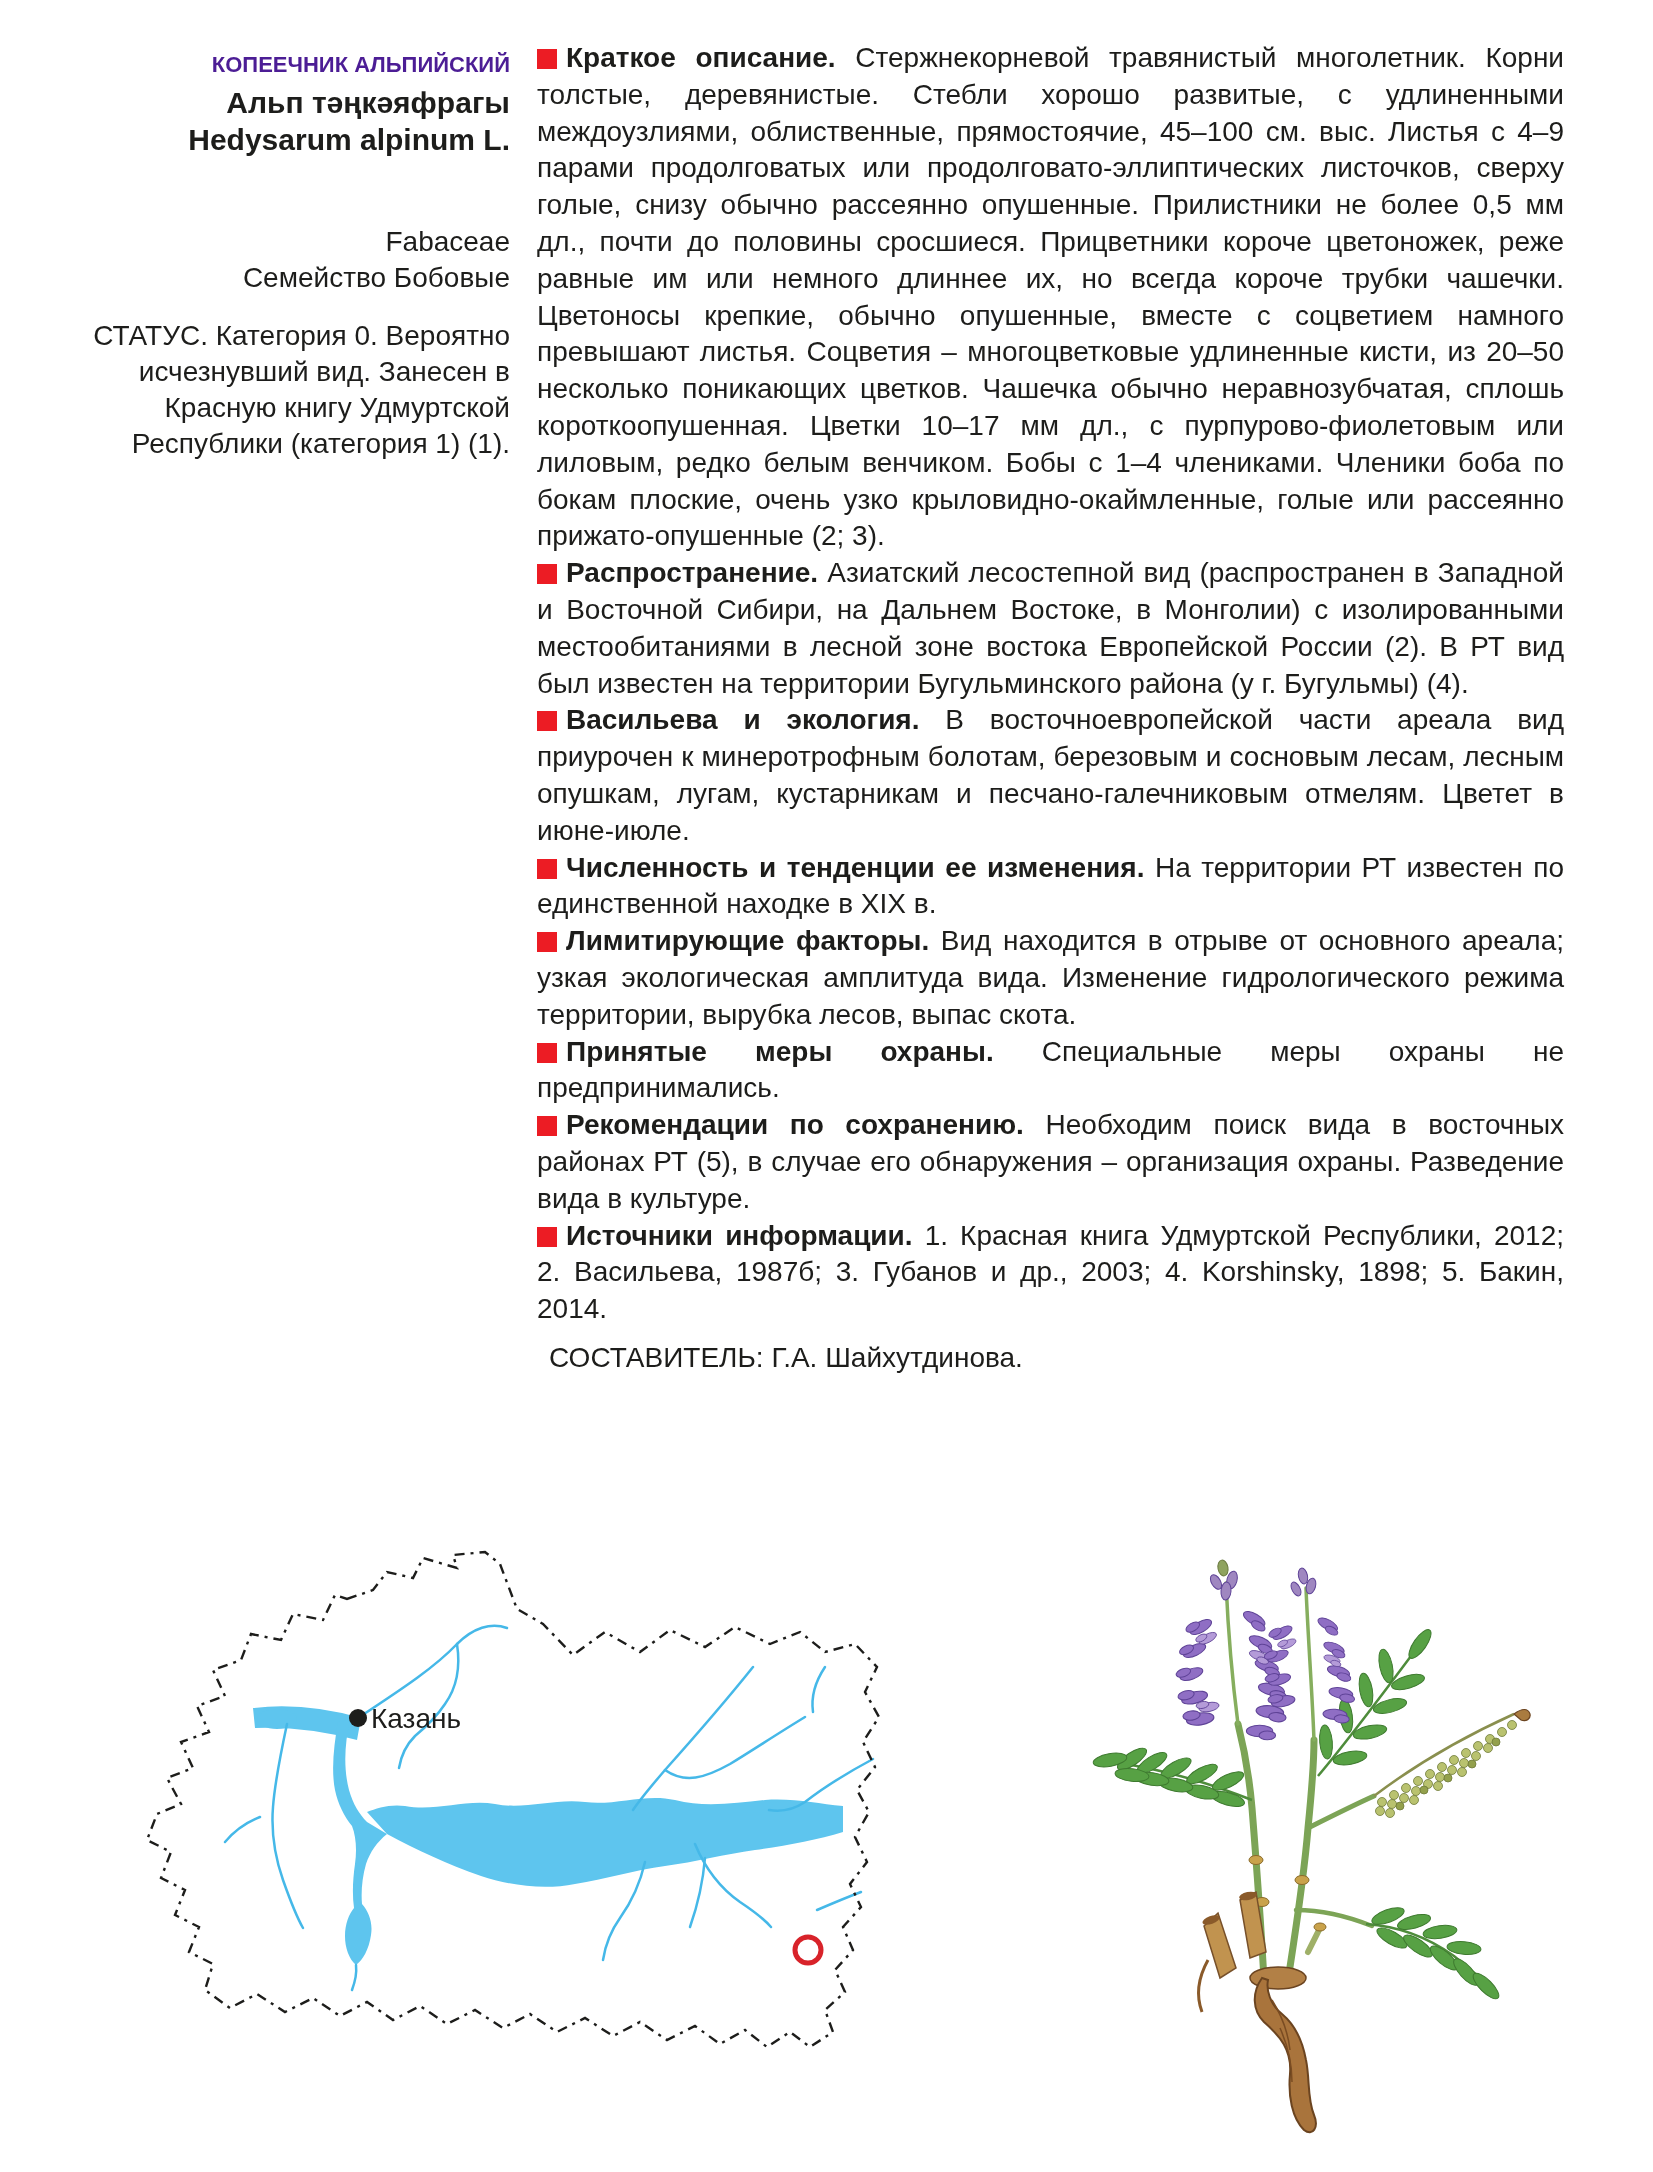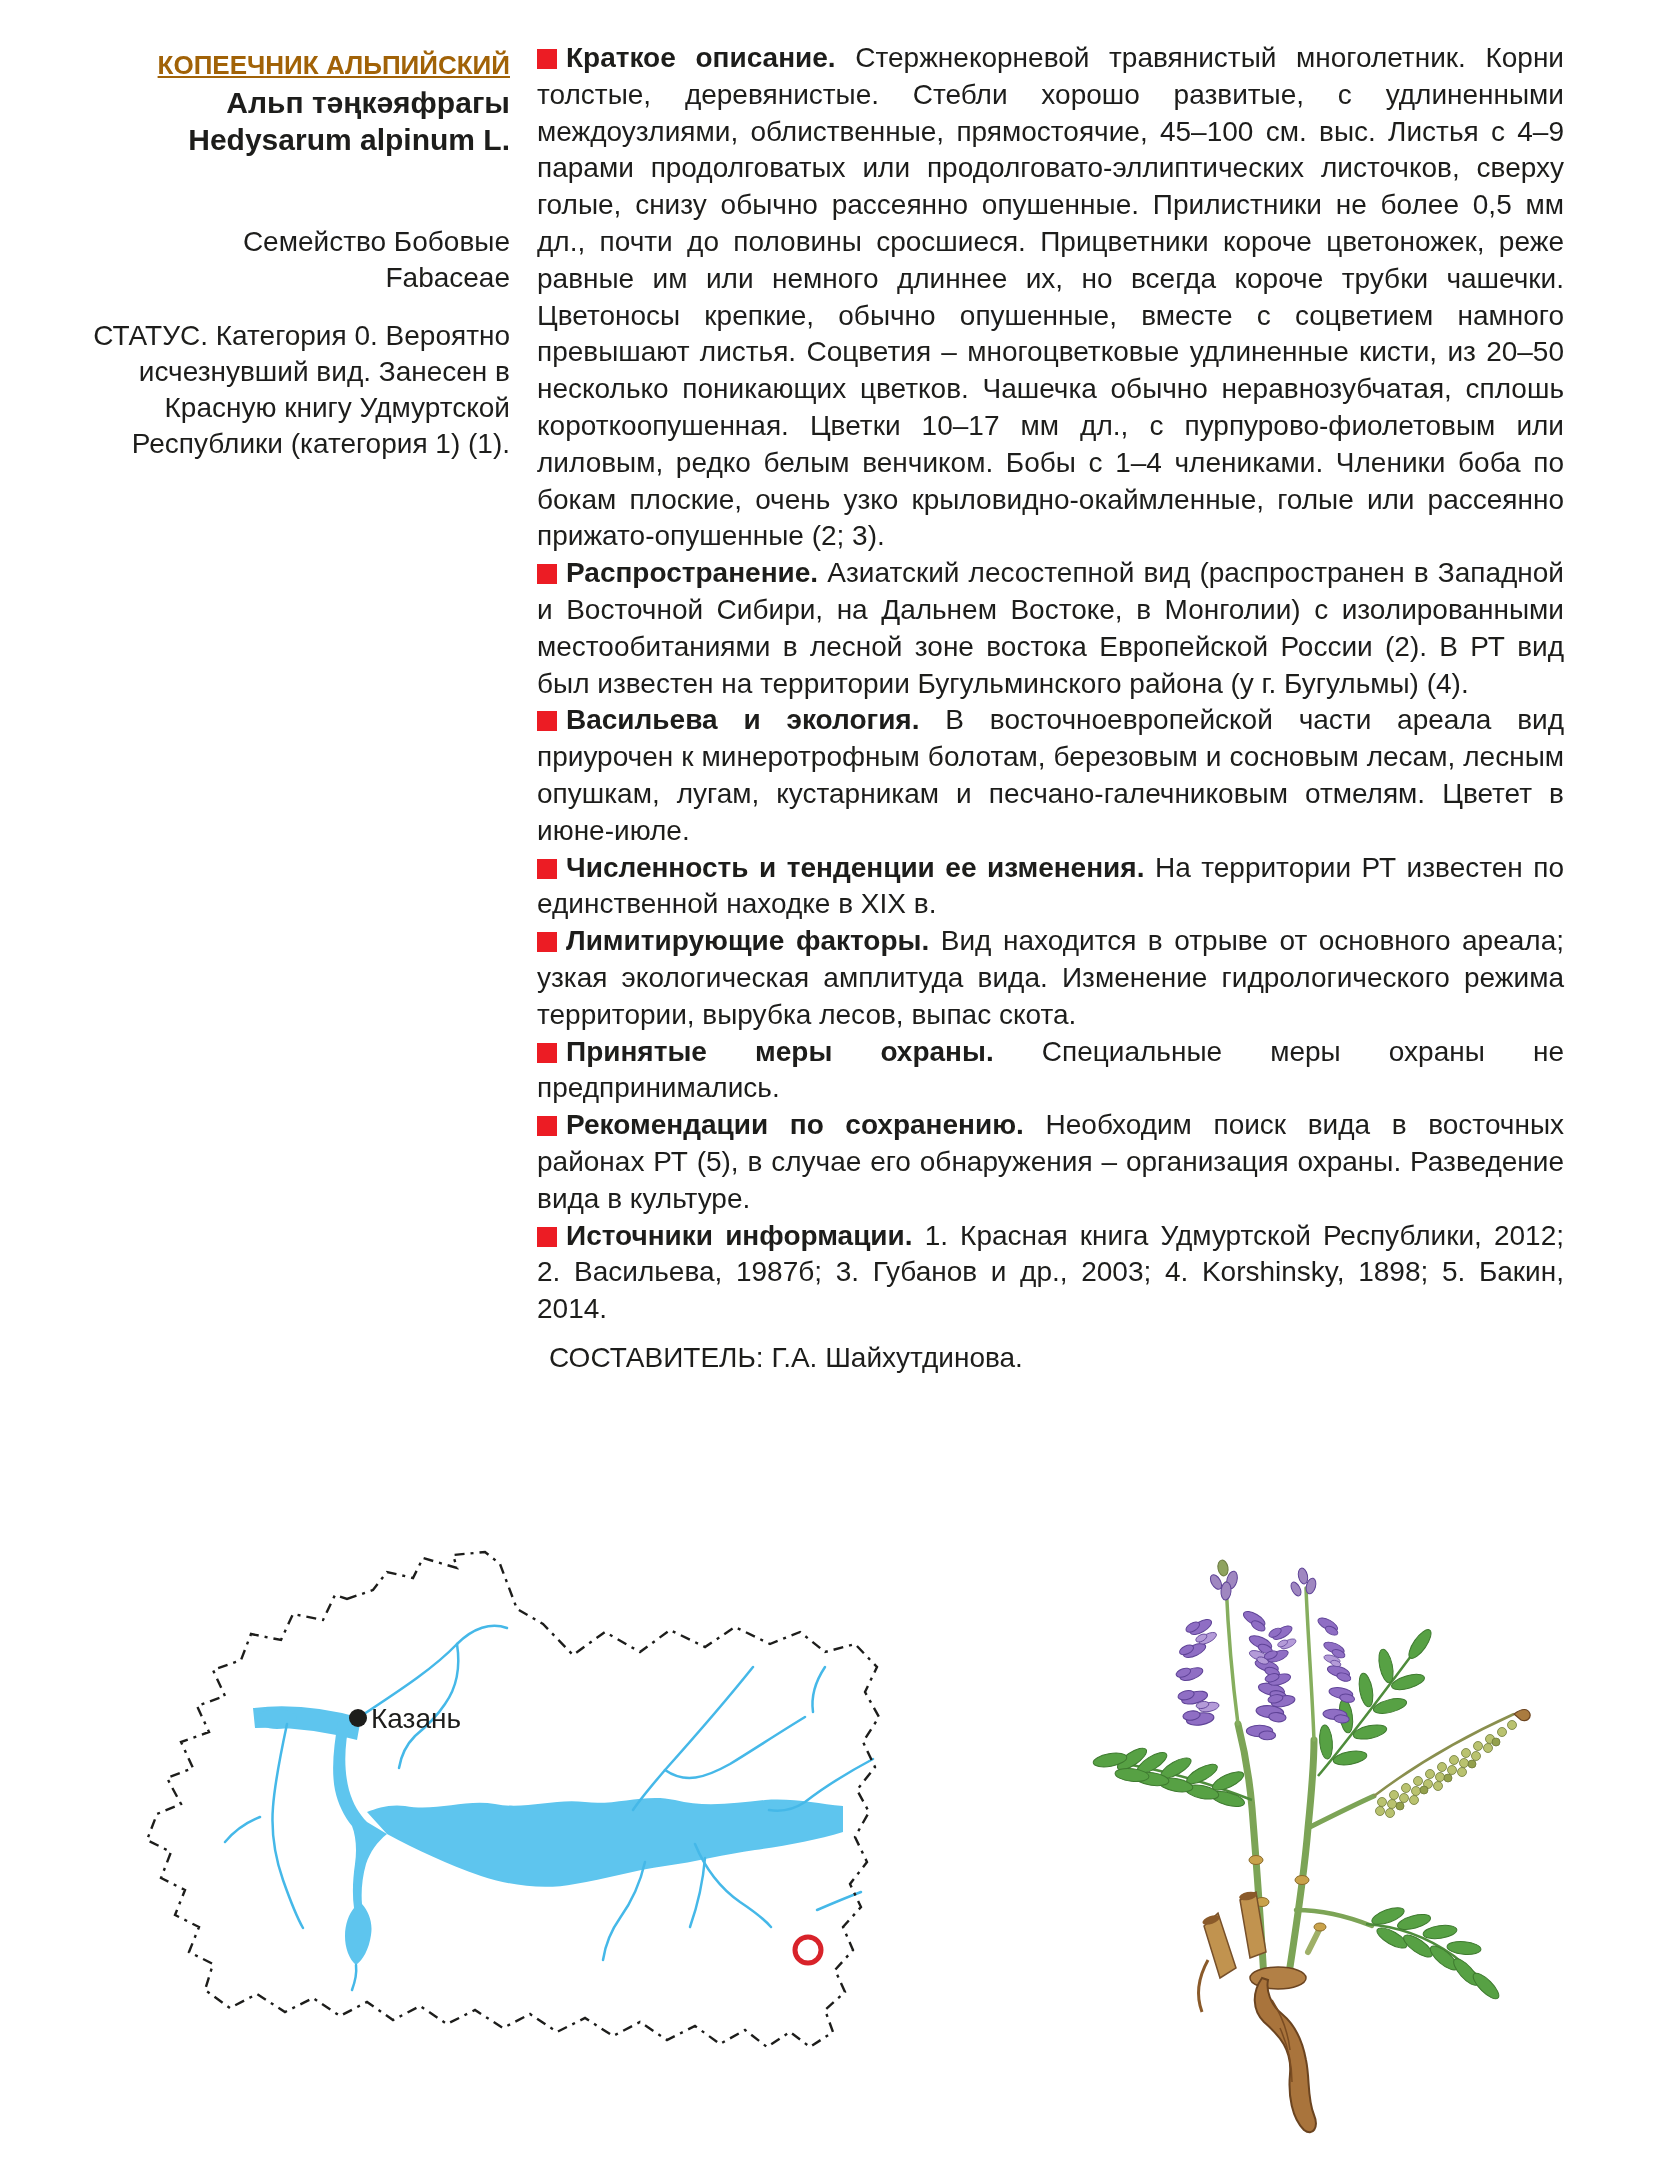--- a/index.html
+++ b/index.html
@@ -1,21 +1,21 @@
 <!DOCTYPE html>
 <html lang="ru"><head>
 <meta charset="utf-8">
 <style>
   html,body{margin:0;padding:0;background:#fff;}
   .page{position:relative;width:1653px;height:2172px;background:#ffffff;
         font-family:"Liberation Sans",sans-serif;color:#1d1d1b;overflow:hidden;}
 
   
   .left-col{position:absolute;left:63px;top:46px;width:447px;text-align:right;}
-  .t-ru{color:#a16207;font-weight:bold;font-size:26px;line-height:38px;margin:0;text-decoration:underline;}
+  .t-ru{color:#4c1d95;font-weight:bold;font-size:22px;line-height:38px;margin:0;}
   .t-tat{font-weight:bold;font-size:30px;line-height:37px;margin:0;}
   .t-lat{font-weight:bold;font-size:30px;line-height:37px;margin:0;}
   .family{margin-top:66px;font-size:28px;line-height:36px;}
   .status{margin-top:22px;font-size:28px;line-height:36px;}
   .status b{font-weight:normal;}
 
   
   .right-col{position:absolute;left:537px;top:40px;width:1027px;
              font-size:28px;line-height:36.8px;text-align:justify;}
   .sect{margin:0;}
@@ -31,22 +31,22 @@
 </head>
 <body>
 
 <div class="page">
 
   <div class="left-col">
     <p class="t-ru">КОПЕЕЧНИК АЛЬПИЙСКИЙ</p>
     <p class="t-tat">Альп тәңкәяфрагы</p>
     <p class="t-lat">Hedysarum alpinum L.</p>
     <div class="family">
+      <div>Fabaceae</div>
       <div>Семейство Бобовые</div>
-      <div>Fabaceae</div>
     </div>
     <p class="status"><b>СТАТУС.</b> <span>Категория 0. Вероятно исчезнувший вид. Занесен в Красную книгу Удмуртской Республики (категория 1) (1).</span></p>
   </div>
 
   <div class="right-col">
     <p class="sect"><span class="bullet"></span><b>Краткое описание.</b> <span>Стержнекорневой травянистый многолетник. Корни толстые, деревянистые. Стебли хорошо развитые, с удлиненными междоузлиями, облиственные, прямостоячие, 45–100 см. выс. Листья с 4–9 парами продолговатых или продолговато-эллиптических листочков, сверху голые, снизу обычно рассеянно опушенные. Прилистники не более 0,5 мм дл., почти до половины сросшиеся. Прицветники короче цветоножек, реже равные им или немного длиннее их, но всегда короче трубки чашечки. Цветоносы крепкие, обычно опушенные, вместе с соцветием намного превышают листья. Соцветия – многоцветковые удлиненные кисти, из 20–50 несколько поникающих цветков. Чашечка обычно неравнозубчатая, сплошь короткоопушенная. Цветки 10–17 мм дл., с пурпурово-фиолетовым или лиловым, редко белым венчиком. Бобы с 1–4 члениками. Членики боба по бокам плоские, очень узко крыловидно-окаймленные, голые или рассеянно прижато-опушенные (2; 3).</span></p>
     <p class="sect"><span class="bullet"></span><b>Распространение.</b> <span>Азиатский лесостепной вид (распространен в Западной и Восточной Сибири, на Дальнем Востоке, в Монголии) с изолированными местообитаниями в лесной зоне востока Европейской России (2). В РТ вид был известен на территории Бугульминского района (у г. Бугульмы) (4).</span></p>
     <p class="sect"><span class="bullet"></span><b>Васильева и экология.</b> <span>В восточноевропейской части ареала вид приурочен к минеротрофным болотам, березовым и сосновым лесам, лесным опушкам, лугам, кустарникам и песчано-галечниковым отмелям. Цветет в июне-июле.</span></p>
     <p class="sect"><span class="bullet"></span><b>Численность и тенденции ее изменения.</b> <span>На территории РТ известен по единственной находке в XIX в.</span></p>
     <p class="sect"><span class="bullet"></span><b>Лимитирующие факторы.</b> <span>Вид находится в отрыве от основного ареала; узкая экологическая амплитуда вида. Изменение гидрологического режима территории, вырубка лесов, выпас скота.</span></p>

